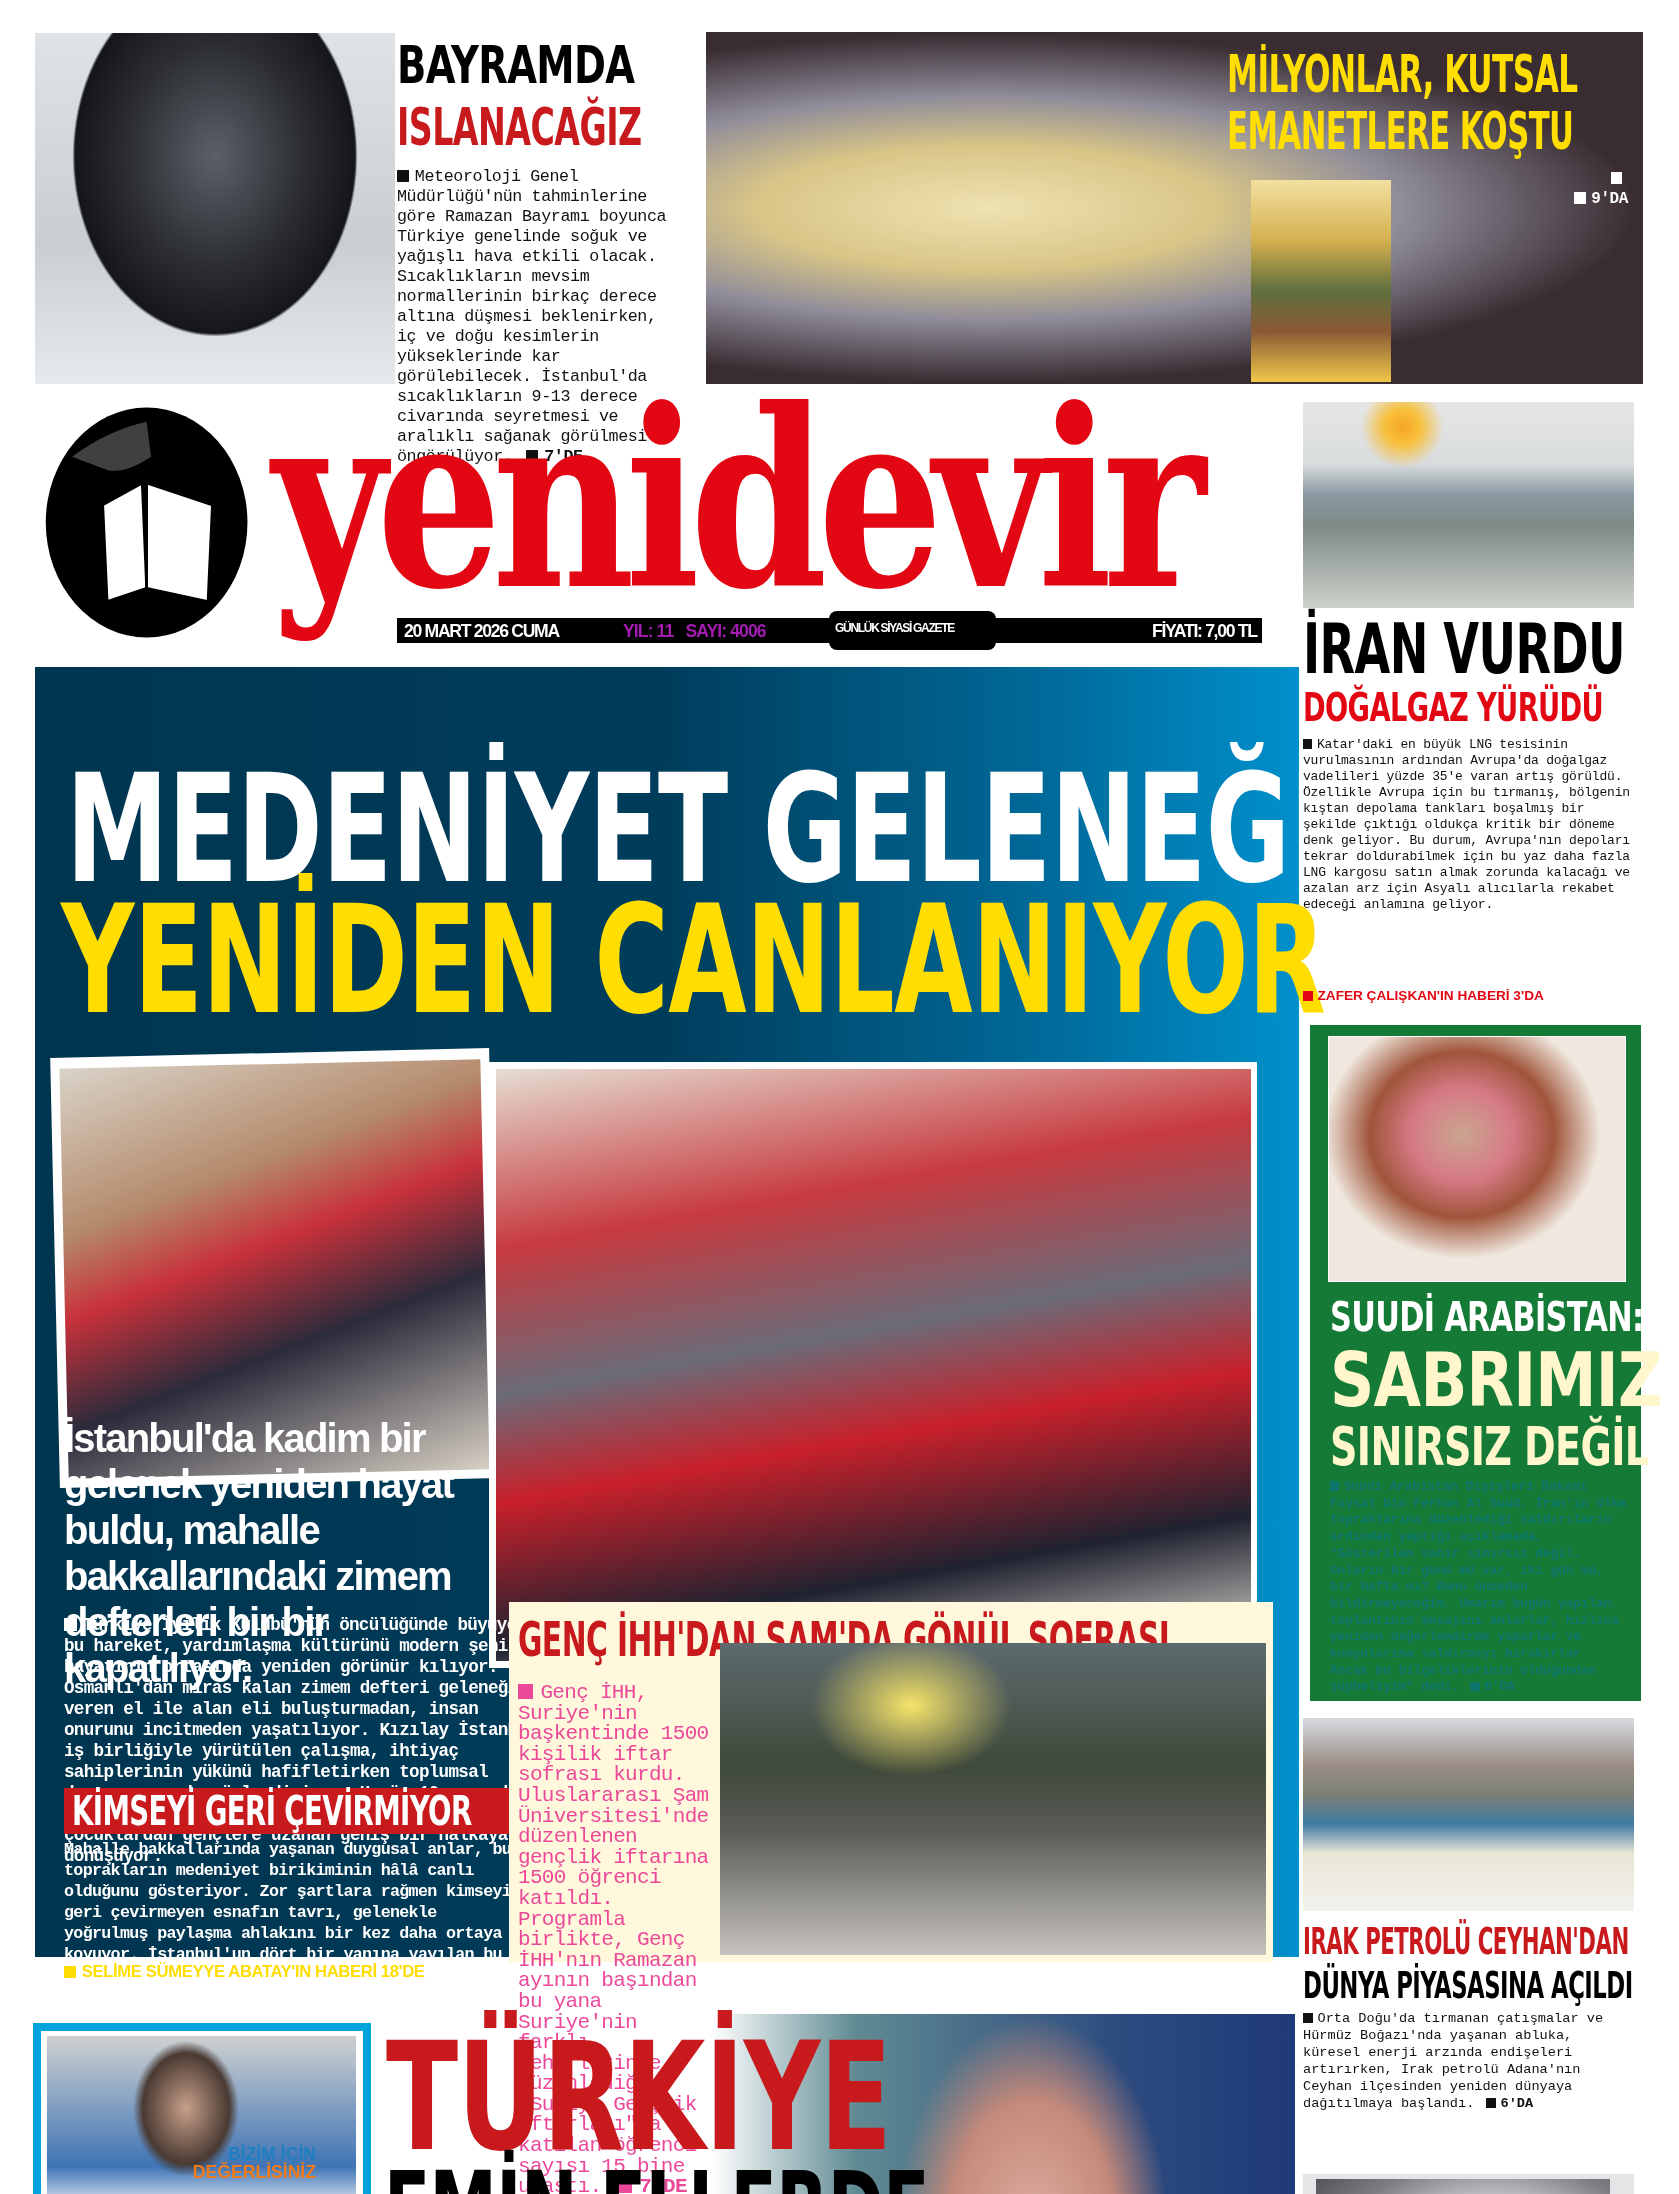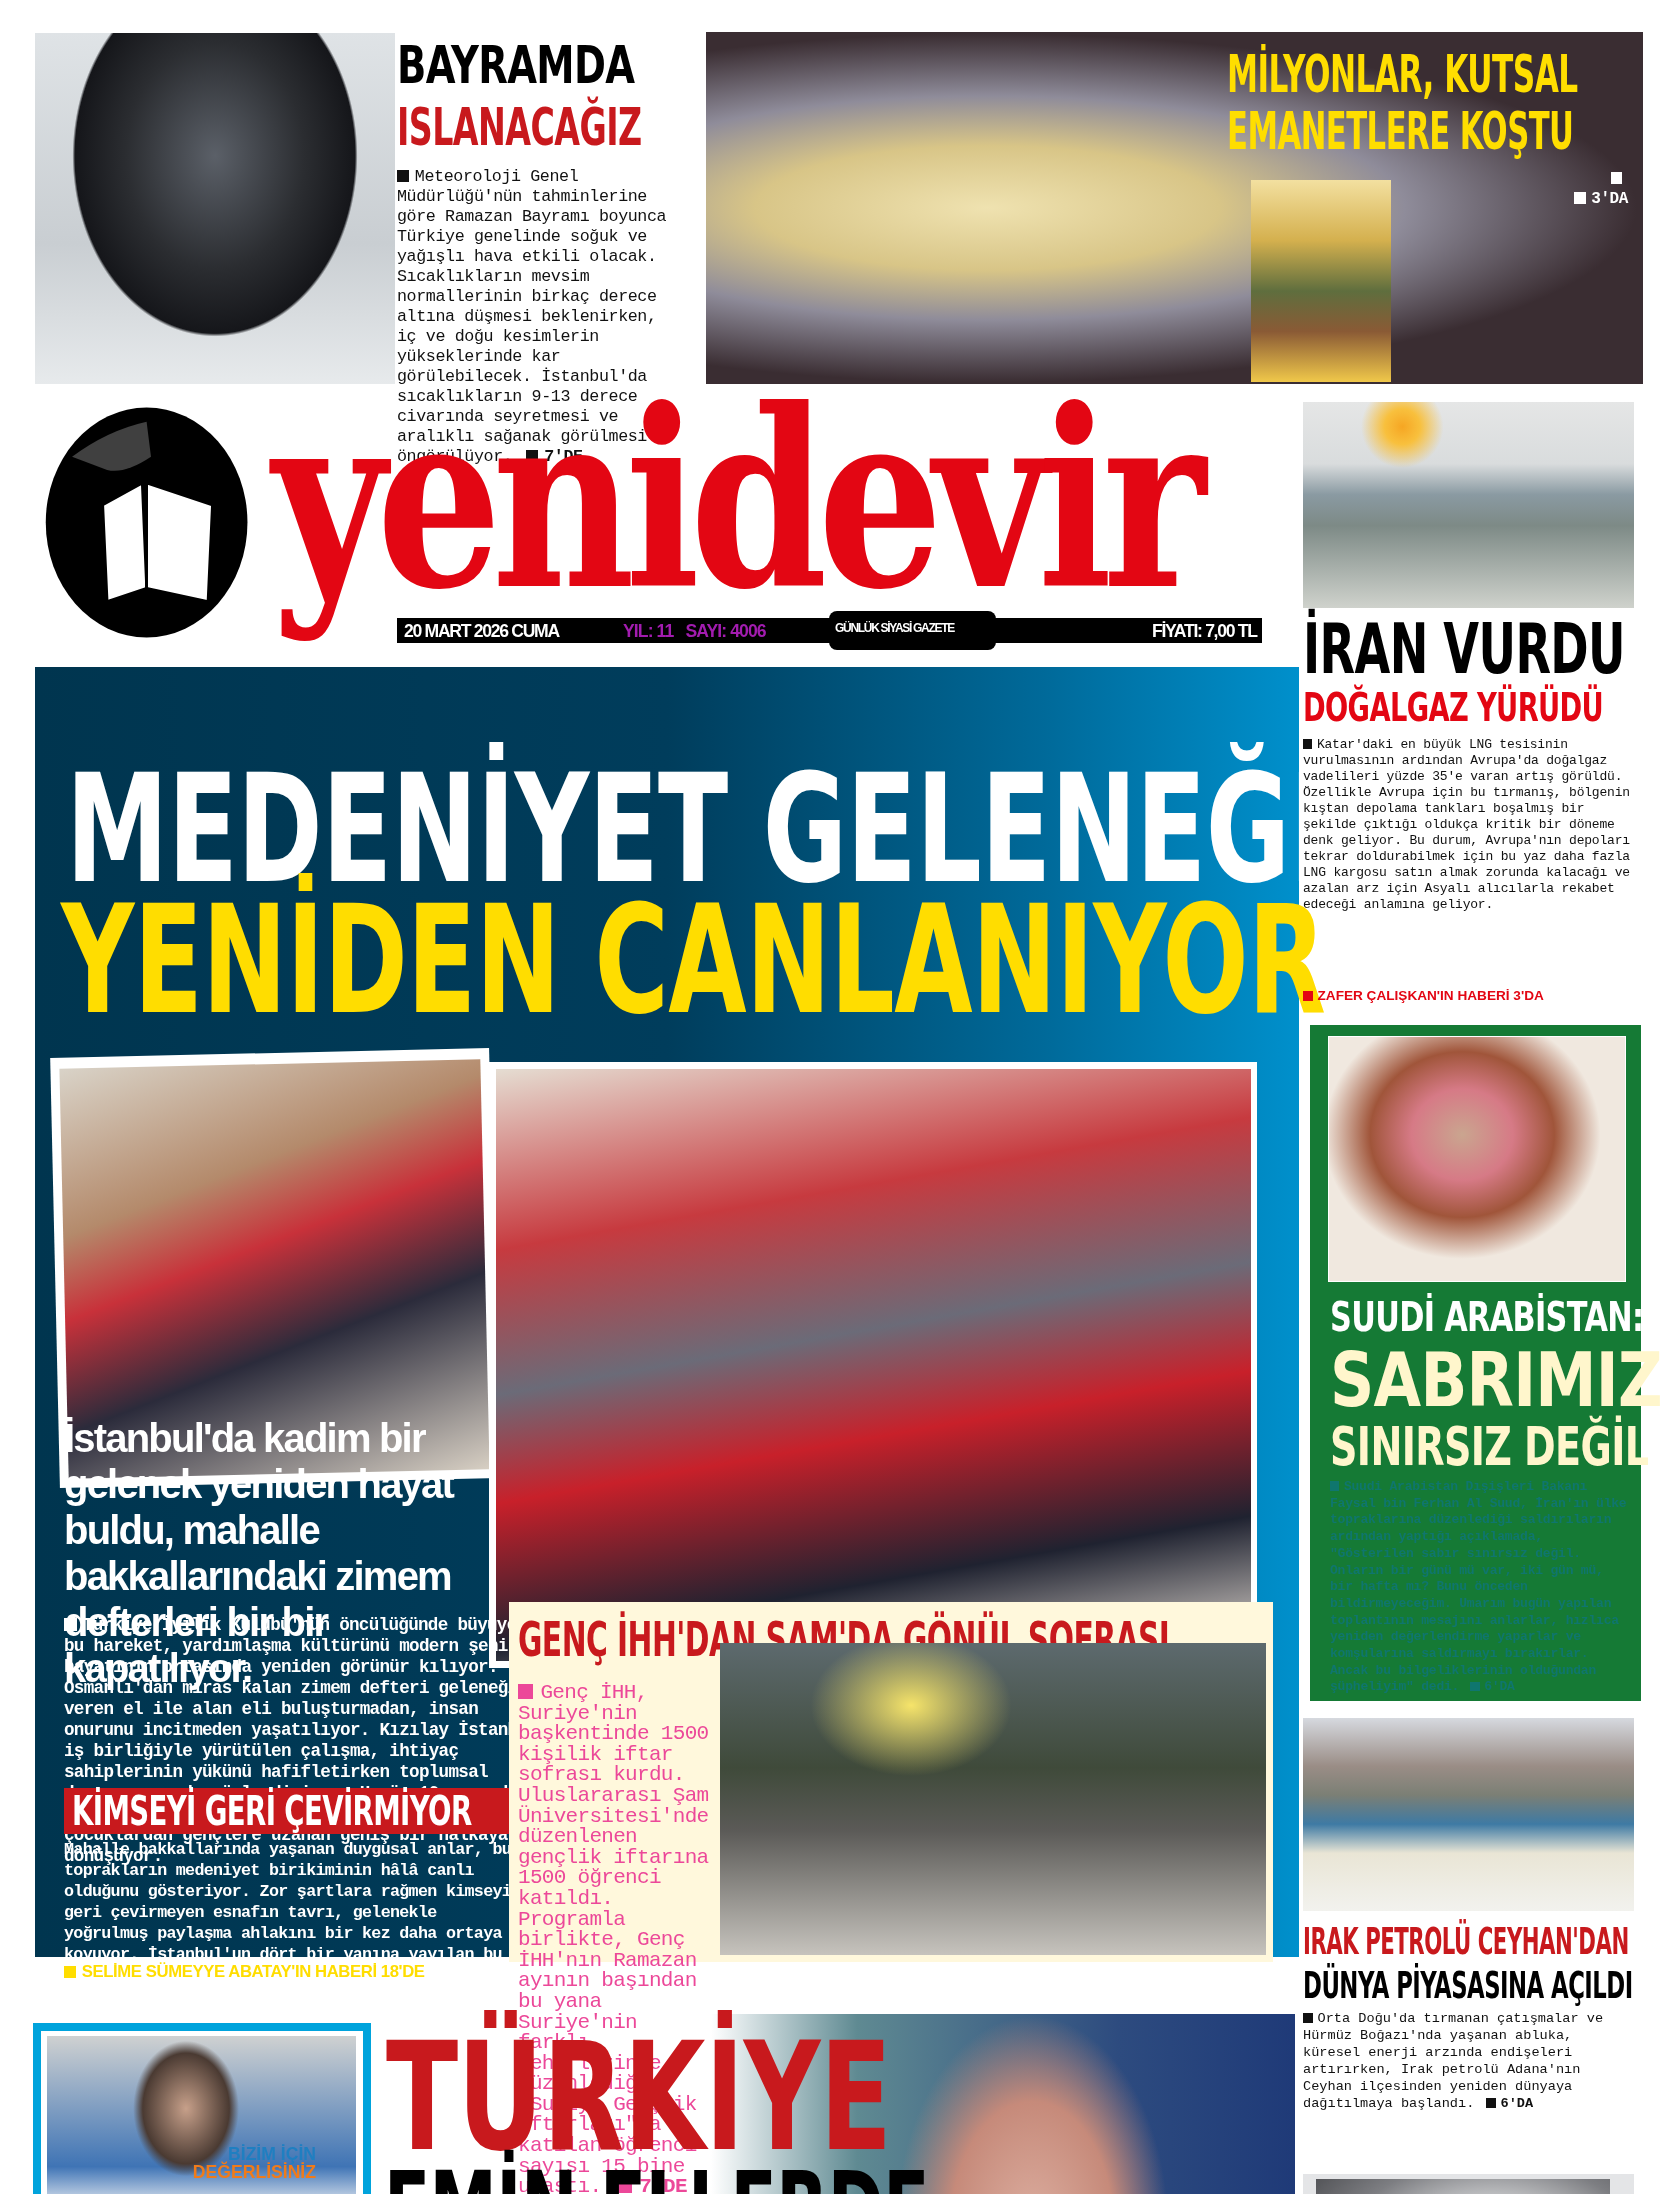--- a/index.html
+++ b/index.html
@@ -37,21 +37,21 @@
   </div>
 </section>
 
 <section>
   <div class="abs photo ph-quran" style="left:706px;top:32px;width:937px;height:352px;background-color:#3d2128"></div>
   <div class="abs" style="left:1251px;top:180px;width:140px;height:202px;background:linear-gradient(180deg,#f3e0a0 0,#d4b04e 30%,#5f6e3e 55%,#8a5a35 75%,#f0c84a 100%)"></div>
   <div class="abs hl" style="left:1227px;top:48px;font-size:52px;color:#ffde00;transform:scaleX(0.6)">MİLYONLAR, KUTSAL</div>
   <div class="abs hl" style="left:1227px;top:105px;font-size:52px;color:#ffde00;transform:scaleX(0.59)">EMANETLERE KOŞTU</div>
   <div class="abs body-txt" style="left:1400px;top:169px;width:228px;font-size:16px;line-height:20px;color:#fff;font-weight:bold;text-align:right;letter-spacing:-0.4px">
     <span class="sq"></span><br>
-    <span class="sq"></span><span>3'DA</span>
+    <span class="sq"></span><span>9'DA</span>
   </div>
 </section>
 
 <header>
   <div class="abs" style="left:37px;top:404px;width:228px;height:237px">
     <svg width="228" height="237" viewBox="0 0 520 540">
       <ellipse cx="250" cy="270" rx="230" ry="262" fill="#000"></ellipse>
       <path d="M80 120 Q160 60 250 40 L260 120 Q200 160 160 150 Z" fill="#fff" opacity="0.25"></path>
       <path d="M150 230 L240 180 L250 420 L160 450 Z" fill="#fff" stroke="#000" stroke-width="6"></path>
       <path d="M250 180 L400 230 L390 450 L250 420 Z" fill="#fff" stroke="#000" stroke-width="6"></path>

